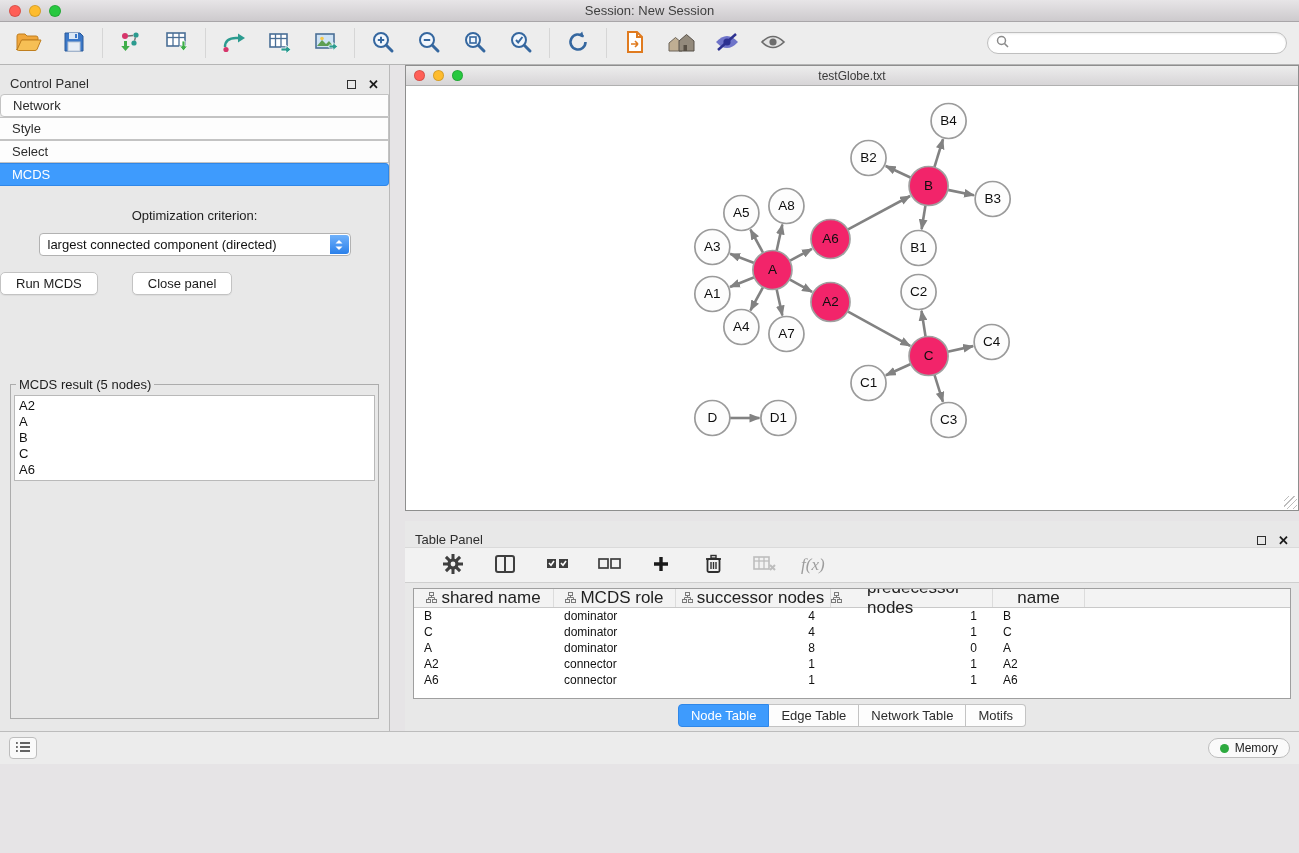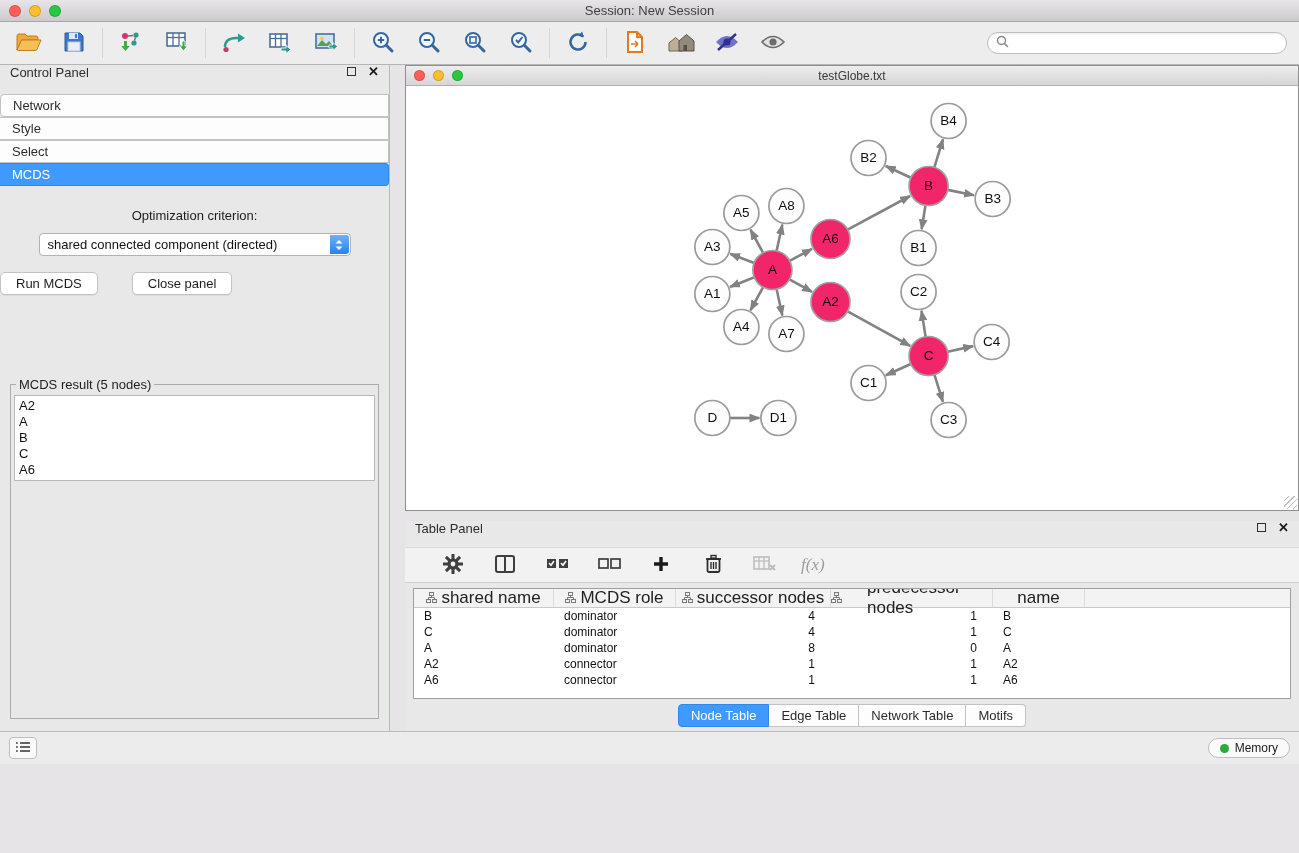--- a/index.html
+++ b/index.html
@@ -32,21 +32,21 @@
                 padding:0 8px; gap:5px; box-shadow:inset 0 1px 2px rgba(0,0,0,.08); }
   .search-box input { border:none; outline:none; flex:1; font-size:12px; background:transparent;
                       font-family:"Liberation Sans", sans-serif; }
 
   
   .main { flex:1; display:flex; min-height:0; }
 
   
   .control-panel { width:390px; flex:0 0 390px; background:#e8e8e8;
                    border-right:1px solid #b9b9b9; display:flex; flex-direction:column; }
-  .panel-header { height:26px; flex:0 0 26px; display:flex; align-items:flex-start;
+  .panel-header { height:26px; flex:0 0 26px; display:flex; align-items:flex-end;
                   padding:0 10px; font-size:13px; color:#2e2e2e; }
   .panel-header-icons { margin-left:auto; display:flex; align-items:center; gap:12px; }
   .float-icon { width:9px; height:9px; border:1.5px solid #2f2f2f; display:inline-block; }
   .close-icon { font-size:13px; font-weight:bold; color:#1a1a1a; line-height:1; }
 
   .cp-tabs { display:flex; justify-content:center; margin:3px 0 6px;flex-direction:column; }
   .seg-tab { font-size:13px; padding:3px 12px; background:#fdfdfd; color:#2c2c2c;
              border:1px solid #c3c3c3; border-left:none; cursor:default; }
   .seg-tab:first-child { border-left:1px solid #c3c3c3; border-radius:4px 0 0 4px; }
   .seg-tab:last-child { border-radius:0 4px 4px 0; }
@@ -297,21 +297,21 @@
         </span>
       </div>
       <div class="cp-tabs">
         <span class="seg-tab">Network</span>
         <span class="seg-tab">Style</span>
         <span class="seg-tab">Select</span>
         <span class="seg-tab active">MCDS</span>
       </div>
       <div class="opt-label">Optimization criterion:</div>
       <div class="dropdown">
-        <span>shared connected component (directed)</span>
+        <span>largest connected component (directed)</span>
         <span class="dropdown-stepper">
             <svg width="10" height="12" viewBox="0 0 10 12">
               <path d="M5 1 L8.5 4.6 H1.5z" fill="#fff"></path>
               <path d="M5 11 L1.5 7.4 H8.5z" fill="#fff"></path>
             </svg>
           </span>
       </div>
       <div class="cp-buttons">
         <button class="mac-btn">Run MCDS</button>
         <button class="mac-btn">Close panel</button>

